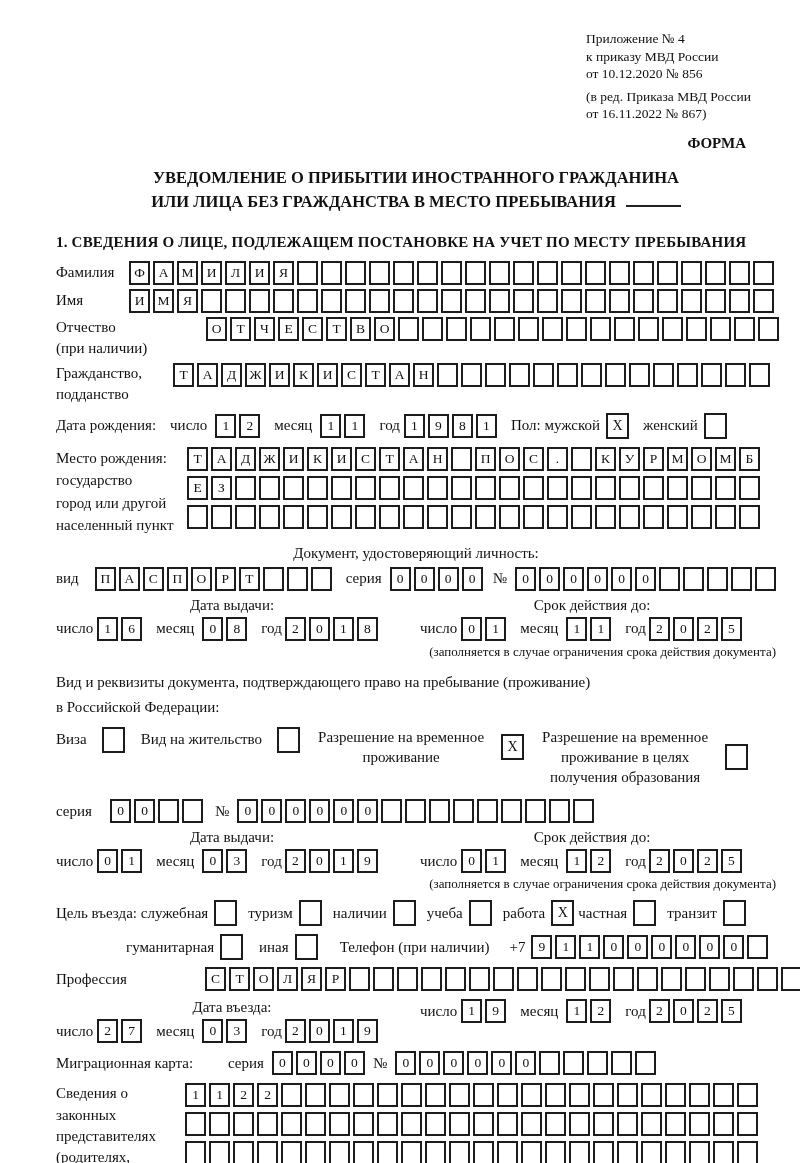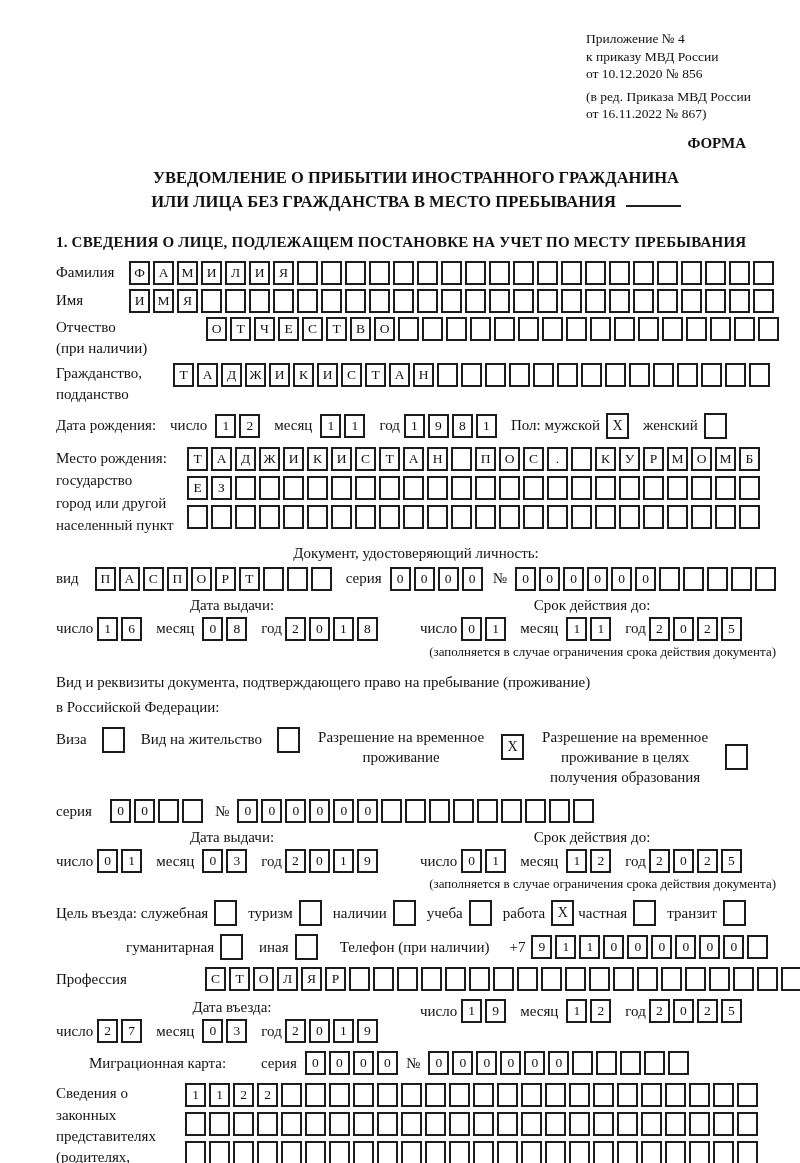--- a/index.html
+++ b/index.html
@@ -613,21 +613,21 @@
       <div class="cells">
           <div class="cell">2</div>
           <div class="cell">0</div>
           <div class="cell">2</div>
           <div class="cell">5</div>
         </div>
     </div>
   </div>
 </div>
 
-<div class="frow" style="margin-top:8px;margin-left:33px;">
+<div class="frow" style="margin-top:8px;">
   <div class="flabel" style="width:172px;">Миграционная карта:</div>
   <span class="lbl">серия</span>
   <div class="cells">
       <div class="cell">0</div>
       <div class="cell">0</div>
       <div class="cell">0</div>
       <div class="cell">0</div>
     </div>
   <span class="lbl-l" style="margin-left:8px;">№</span>
   <div class="cells">

